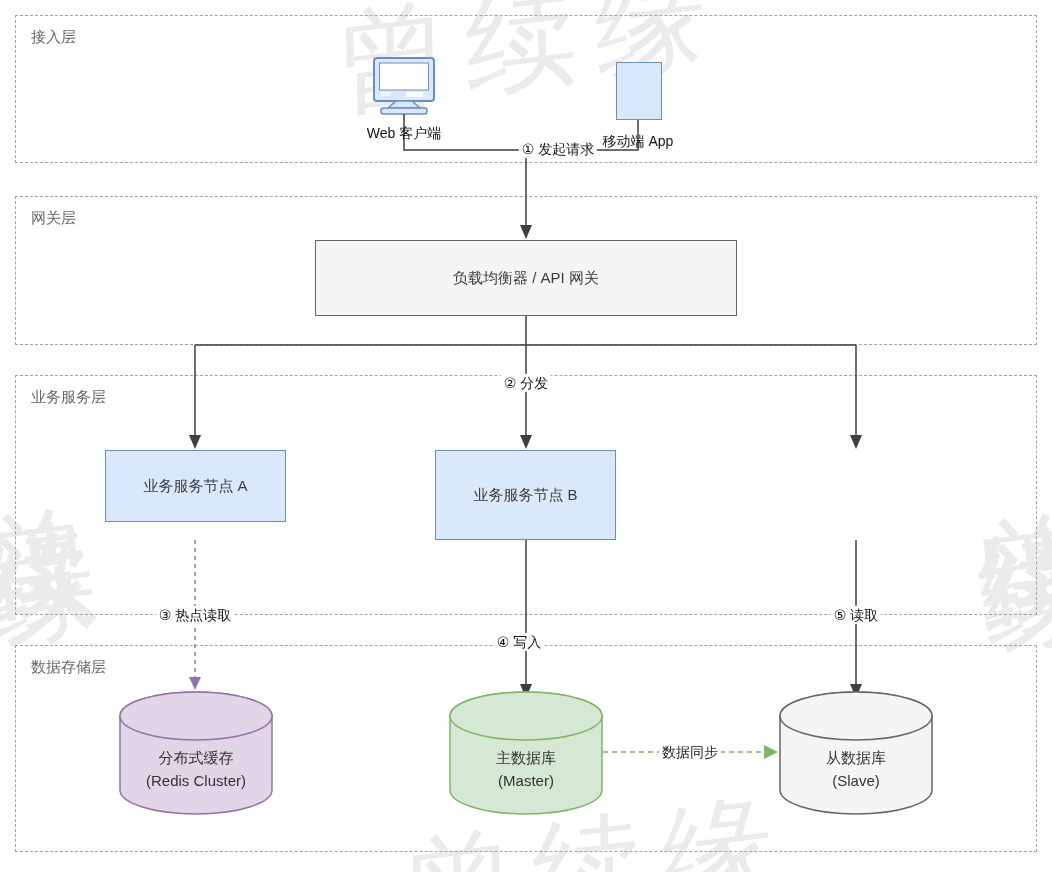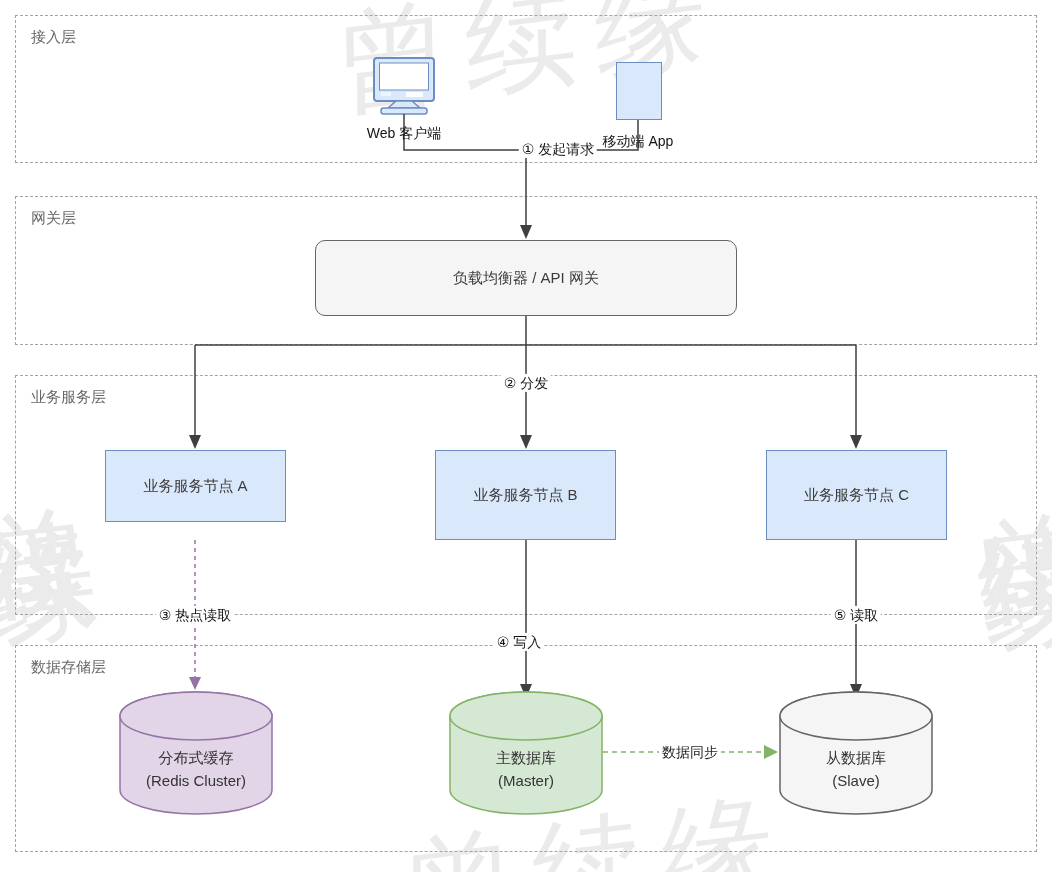--- a/index.html
+++ b/index.html
@@ -24,21 +24,21 @@
   #layer-storage{top:645px;height:207px;}
 
   
   .sheet{position:absolute;left:0;top:0;z-index:2;}
 
   
   .node{position:absolute;display:flex;align-items:center;justify-content:center;
         box-sizing:border-box;font-size:15px;color:#3c3c3c;z-index:3;text-align:center;}
   .node-blue{background:#dae8fc;border:1px solid #6c8ebf;}
   #node-gateway{left:315px;top:240px;width:422px;height:76px;background:#f5f5f5;
-                border:1px solid #666666;border-radius:10px;}
+                border:1px solid #666666;border-radius:0;}
   #node-service-a{left:105px;top:450px;width:181px;height:72px;}
   #node-service-b{left:435px;top:450px;width:181px;height:90px;}
   #node-service-c{left:766px;top:450px;width:181px;height:90px;}
   #mobile-icon{left:616px;top:62px;width:46px;height:58px;}
 
   
   .lbl{position:absolute;transform:translate(-50%,-50%);background:#ffffff;padding:0 3px;
        font-size:14px;color:#141414;white-space:nowrap;z-index:3;line-height:1.3;}
   .lbl-plain{background:transparent;}
   #lbl-web{left:404px;top:133px;}
@@ -130,23 +130,20 @@
 
   <div class="node" id="node-gateway">
     <span>负载均衡器 / API 网关</span>
   </div>
   <div class="node node-blue" id="node-service-a">
     <span>业务服务节点 A</span>
   </div>
   <div class="node node-blue" id="node-service-b">
     <span>业务服务节点 B</span>
   </div>
-  <div class="node node-blue" id="node-service-c">
-    <span>业务服务节点 C</span>
-  </div>
   <div class="node node-blue" id="mobile-icon"></div>
 
   <div class="lbl lbl-plain" id="lbl-web">Web 客户端</div>
   <div class="lbl lbl-plain" id="lbl-mobile">移动端 App</div>
 
   <div class="lbl" id="lbl-request">① 发起请求</div>
   <div class="lbl" id="lbl-dispatch">② 分发</div>
   <div class="lbl" id="lbl-hot-read">③ 热点读取</div>
   <div class="lbl" id="lbl-write">④ 写入</div>
   <div class="lbl" id="lbl-read">⑤ 读取</div>

